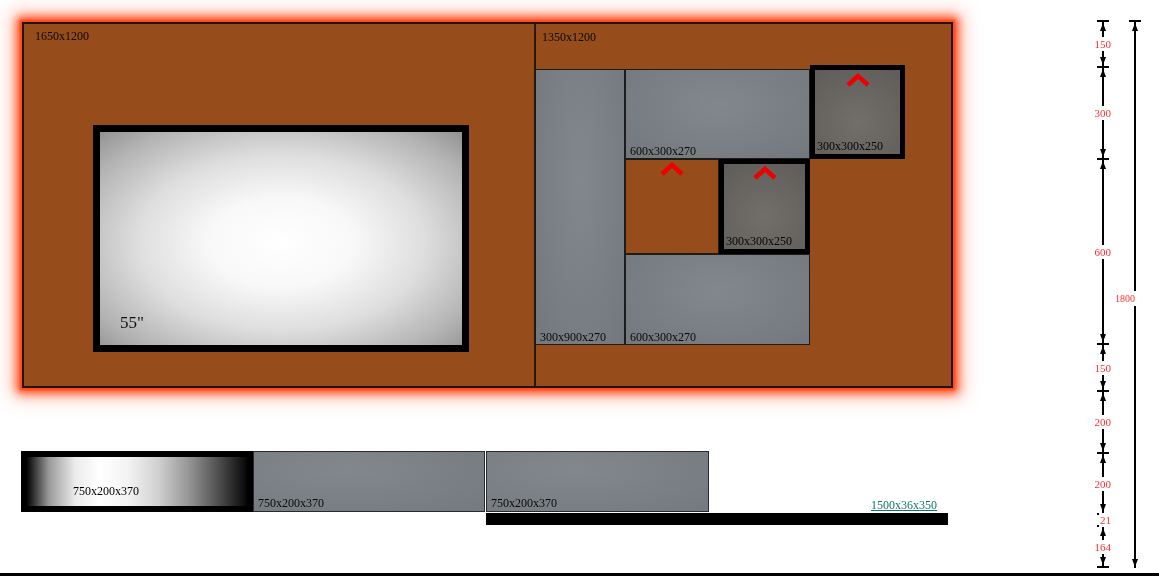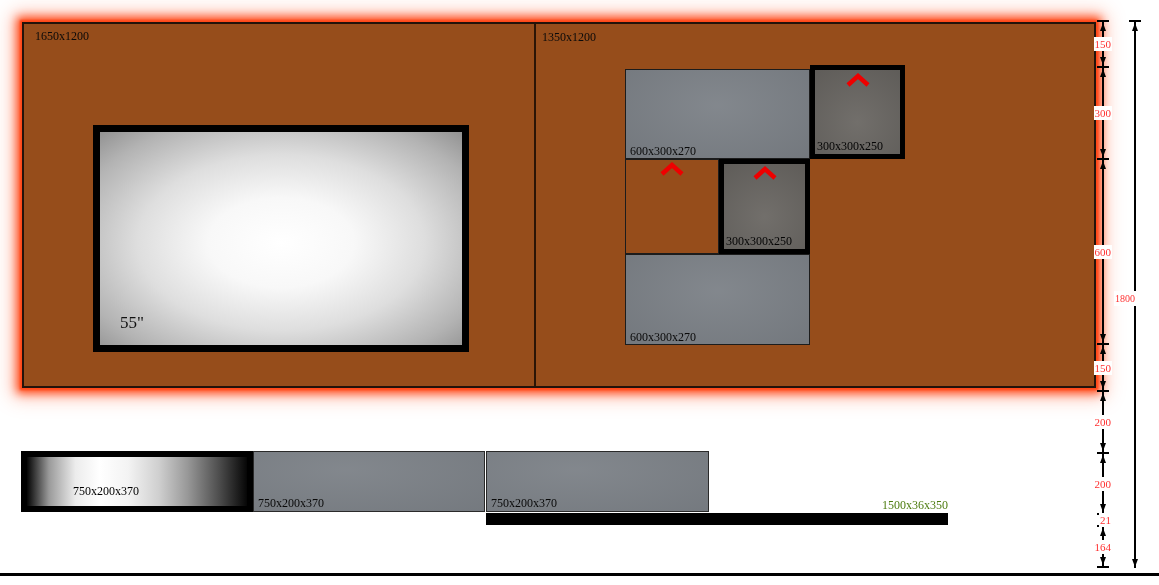--- a/index.html
+++ b/index.html
@@ -2,21 +2,21 @@
 <html style="--wall: #964d1b; --glow: #ff4818; --panel_gray: #7c8187; --speaker_gray: #6c6965; --dim_red: #ff3030; --chevron_red: #ee0000;"><head>
 <meta charset="utf-8">
 <style>
   html,body{margin:0;padding:0;background:#fff;}
   #canvas{
     position:relative;width:1159px;height:585px;background:#ffffff;overflow:hidden;
     font-family:"Liberation Serif","DejaVu Serif",serif;color:#000;
   }
   
   .wall{
-    position:absolute;left:22px;top:22px;width:1074px;height:366px;
+    position:absolute;left:22px;top:22px;width:931px;height:366px;
     background:var(--wall,#964d1b);
     border:2px solid #23130a;box-sizing:border-box;
     box-shadow:0 0 2px 2px var(--glow,#ff4818),0 0 9px 5px var(--glow,#ff4818),0 0 18px 9px rgba(255,72,24,.35);
   }
   .wall-divider{position:absolute;left:510px;top:0;bottom:0;width:2px;background:rgba(25,12,2,.85);}
   .sec-label{position:absolute;font-size:12px;line-height:14px;color:#0a0a0a;white-space:nowrap;}
   
   .tv{
     position:absolute;left:69px;top:101px;width:376px;height:227px;background:#000;
     padding:7px;box-sizing:border-box;
@@ -55,21 +55,21 @@
     background:linear-gradient(90deg,#050505 0%,#9a9a9a 10%,#ececec 22%,#ffffff 33%,#f3f3f3 46%,#cfcfcf 60%,#989898 73%,#4f4f4f 87%,#060606 100%);
   }
   .shelf-metal-lbl{position:absolute;left:46px;bottom:7px;font-size:12px;color:#000;white-space:nowrap;}
   .shelf-gray{
     position:absolute;top:451px;height:61px;background:var(--panel_gray,#7c8187);
     border:1px solid #2a2a2a;box-sizing:border-box;
     background-image:radial-gradient(ellipse at 40% 30%,rgba(255,255,255,.05),rgba(0,0,0,.06));
   }
   .shelf-gray .panel-lbl{bottom:1px;left:4px;}
   .rail{position:absolute;left:486px;top:513px;width:462px;height:12px;background:#000;}
-  .rail-lbl{position:absolute;left:860px;top:498px;width:88px;text-align:right;font-size:12px;color:#4d7c0f;white-space:nowrap;}
+  .rail-lbl{position:absolute;left:860px;top:498px;width:88px;text-align:center;font-size:12px;color:#0f766e;white-space:nowrap;text-decoration:underline;}
   
   .ground{position:absolute;left:0;top:573px;width:1159px;height:3px;background:#000;}
   
   .dim-line{position:absolute;left:1102px;top:20px;width:2px;height:548px;background:#000;}
   .dim-seg{
     position:absolute;left:1097px;width:12px;box-sizing:border-box;
     border-top:2px solid #000;
   }
   .dim-seg.last{border-bottom:2px solid #000;}
   .dim-seg::before{
@@ -113,20 +113,23 @@
     <span class="sec-label" style="left:518px;top:6px;">1350x1200</span>
 
     <div class="wall-divider"></div>
 
     <div class="tv">
       <div class="tv-screen">
         <span class="tv-size">55"</span>
       </div>
     </div>
 
+    <div class="panel" style="left:511px;top:45px;width:90px;height:276px;">
+      <span class="panel-lbl">300x900x270</span>
+    </div>
 
     <div class="panel" style="left:601px;top:45px;width:185px;height:90px;">
       <span class="panel-lbl">600x300x270</span>
     </div>
 
     <div class="niche" style="left:601px;top:135px;width:94px;height:95px;">
       <span class="chev" style="top:2px;">
         <svg width="26" height="14" viewBox="0 0 26 14">
           <polyline points="3,12 13,3 23,12" fill="none" stroke="#ee0000" stroke-width="4.5"></polyline>
         </svg>

